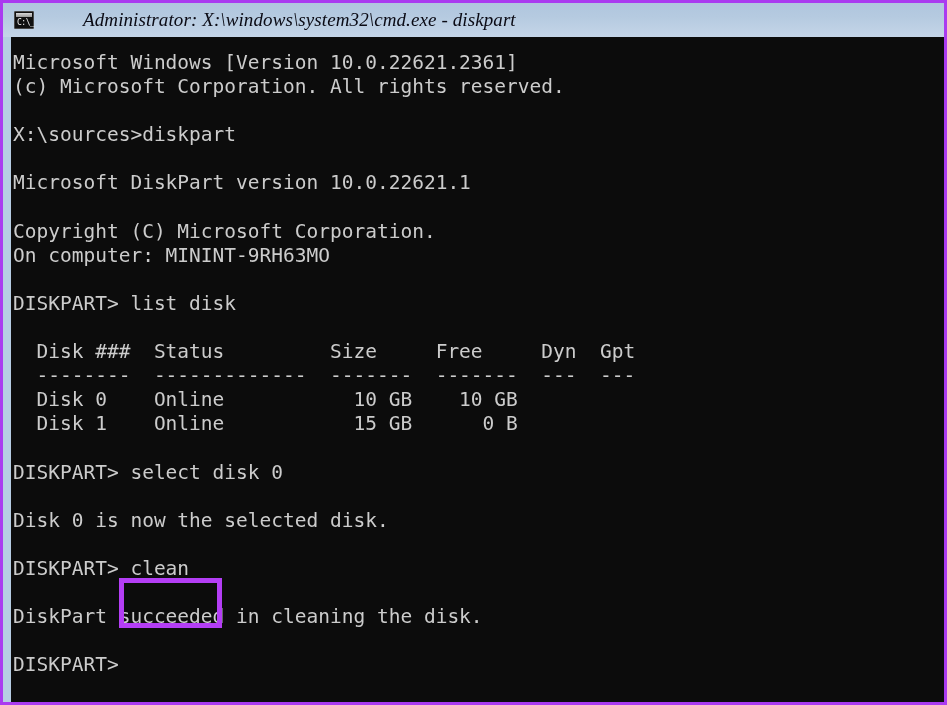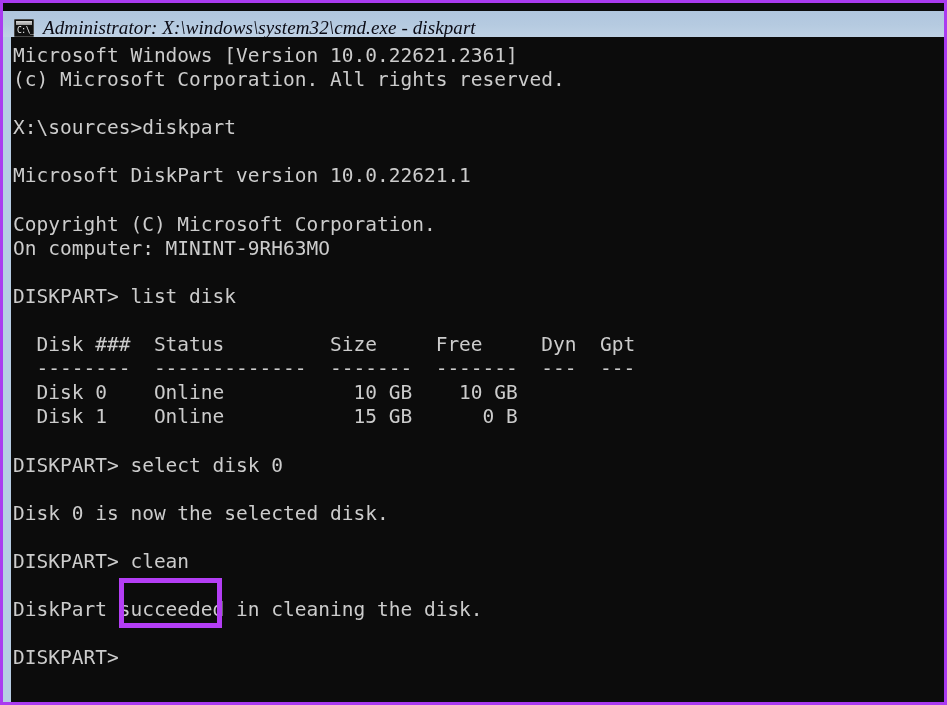--- a/index.html
+++ b/index.html
@@ -26,31 +26,32 @@
     height: 705px;
     box-sizing: border-box;
     border: 3px solid #aa3bf0;
     background: #0c0c0c;
   }
 
   
   .titlebar {
     position: absolute;
     left: 3px;
-    top: 11px;
+    top: 3px;
     width: 941px;
     height: 34px;
     background: linear-gradient(to bottom,
                 #b0c6de 0%,
                 #b5cae0 40%,
                 #bdd0e4 70%,
                 #c4d5e8 100%);
     display: flex;
     align-items: center;
     overflow: hidden;
+    gap: 40px;
   }
 
   .titlebar-icon {
     width: 20px;
     height: 18px;
     margin-left: 11px;
     margin-right: 9px;
     flex: 0 0 auto;
     background: #101010;
     border: 1px solid #4a4a4a;
@@ -112,21 +113,21 @@
     left: 10px;
     top: 0px;
     width: 931px;
     height: 665px;
     color: #cccccc;
     font-family: "DejaVu Sans Mono", "Liberation Mono", monospace;
     font-size: 19.5px;
     line-height: 24.1px;
     white-space: pre;
     letter-spacing: 0px;
-    padding-top: 7px;
+    padding-top: 14px;
     box-sizing: border-box;
     text-shadow: 0 0 0 rgba(0,0,0,0);
   }
 
   .console .line {
     height: 24.1px;
     white-space: pre;
   }
 
   

